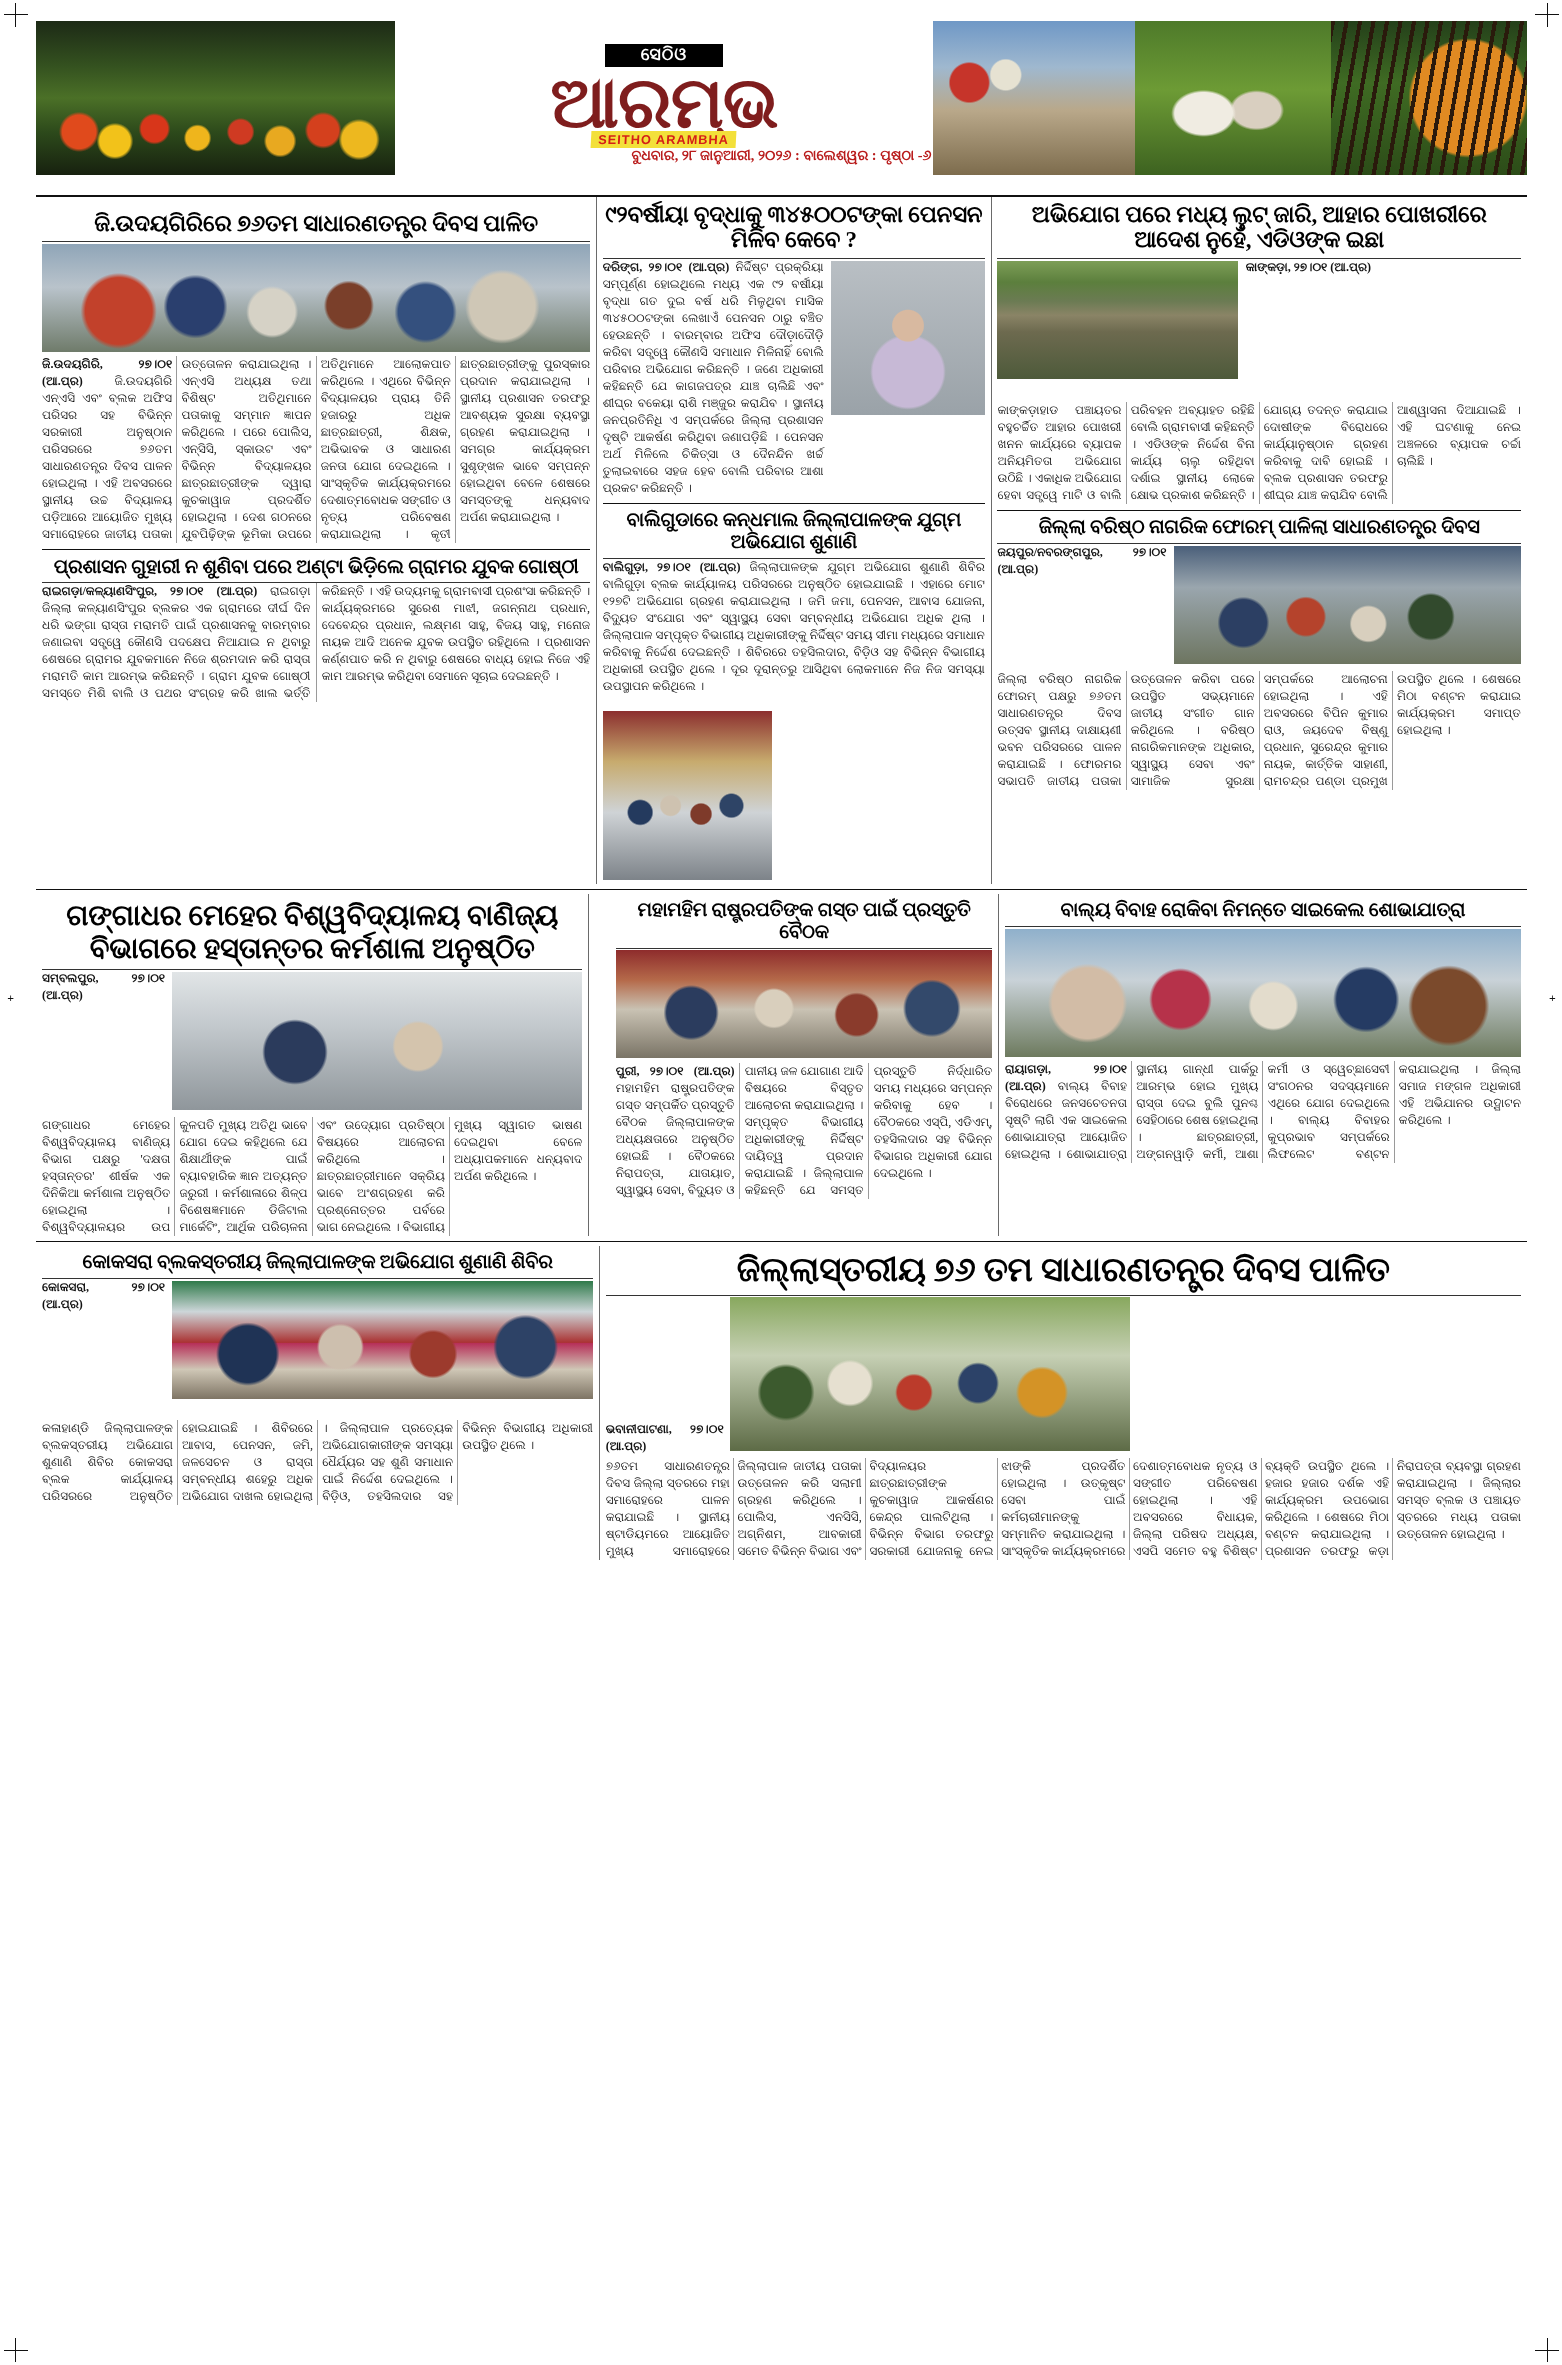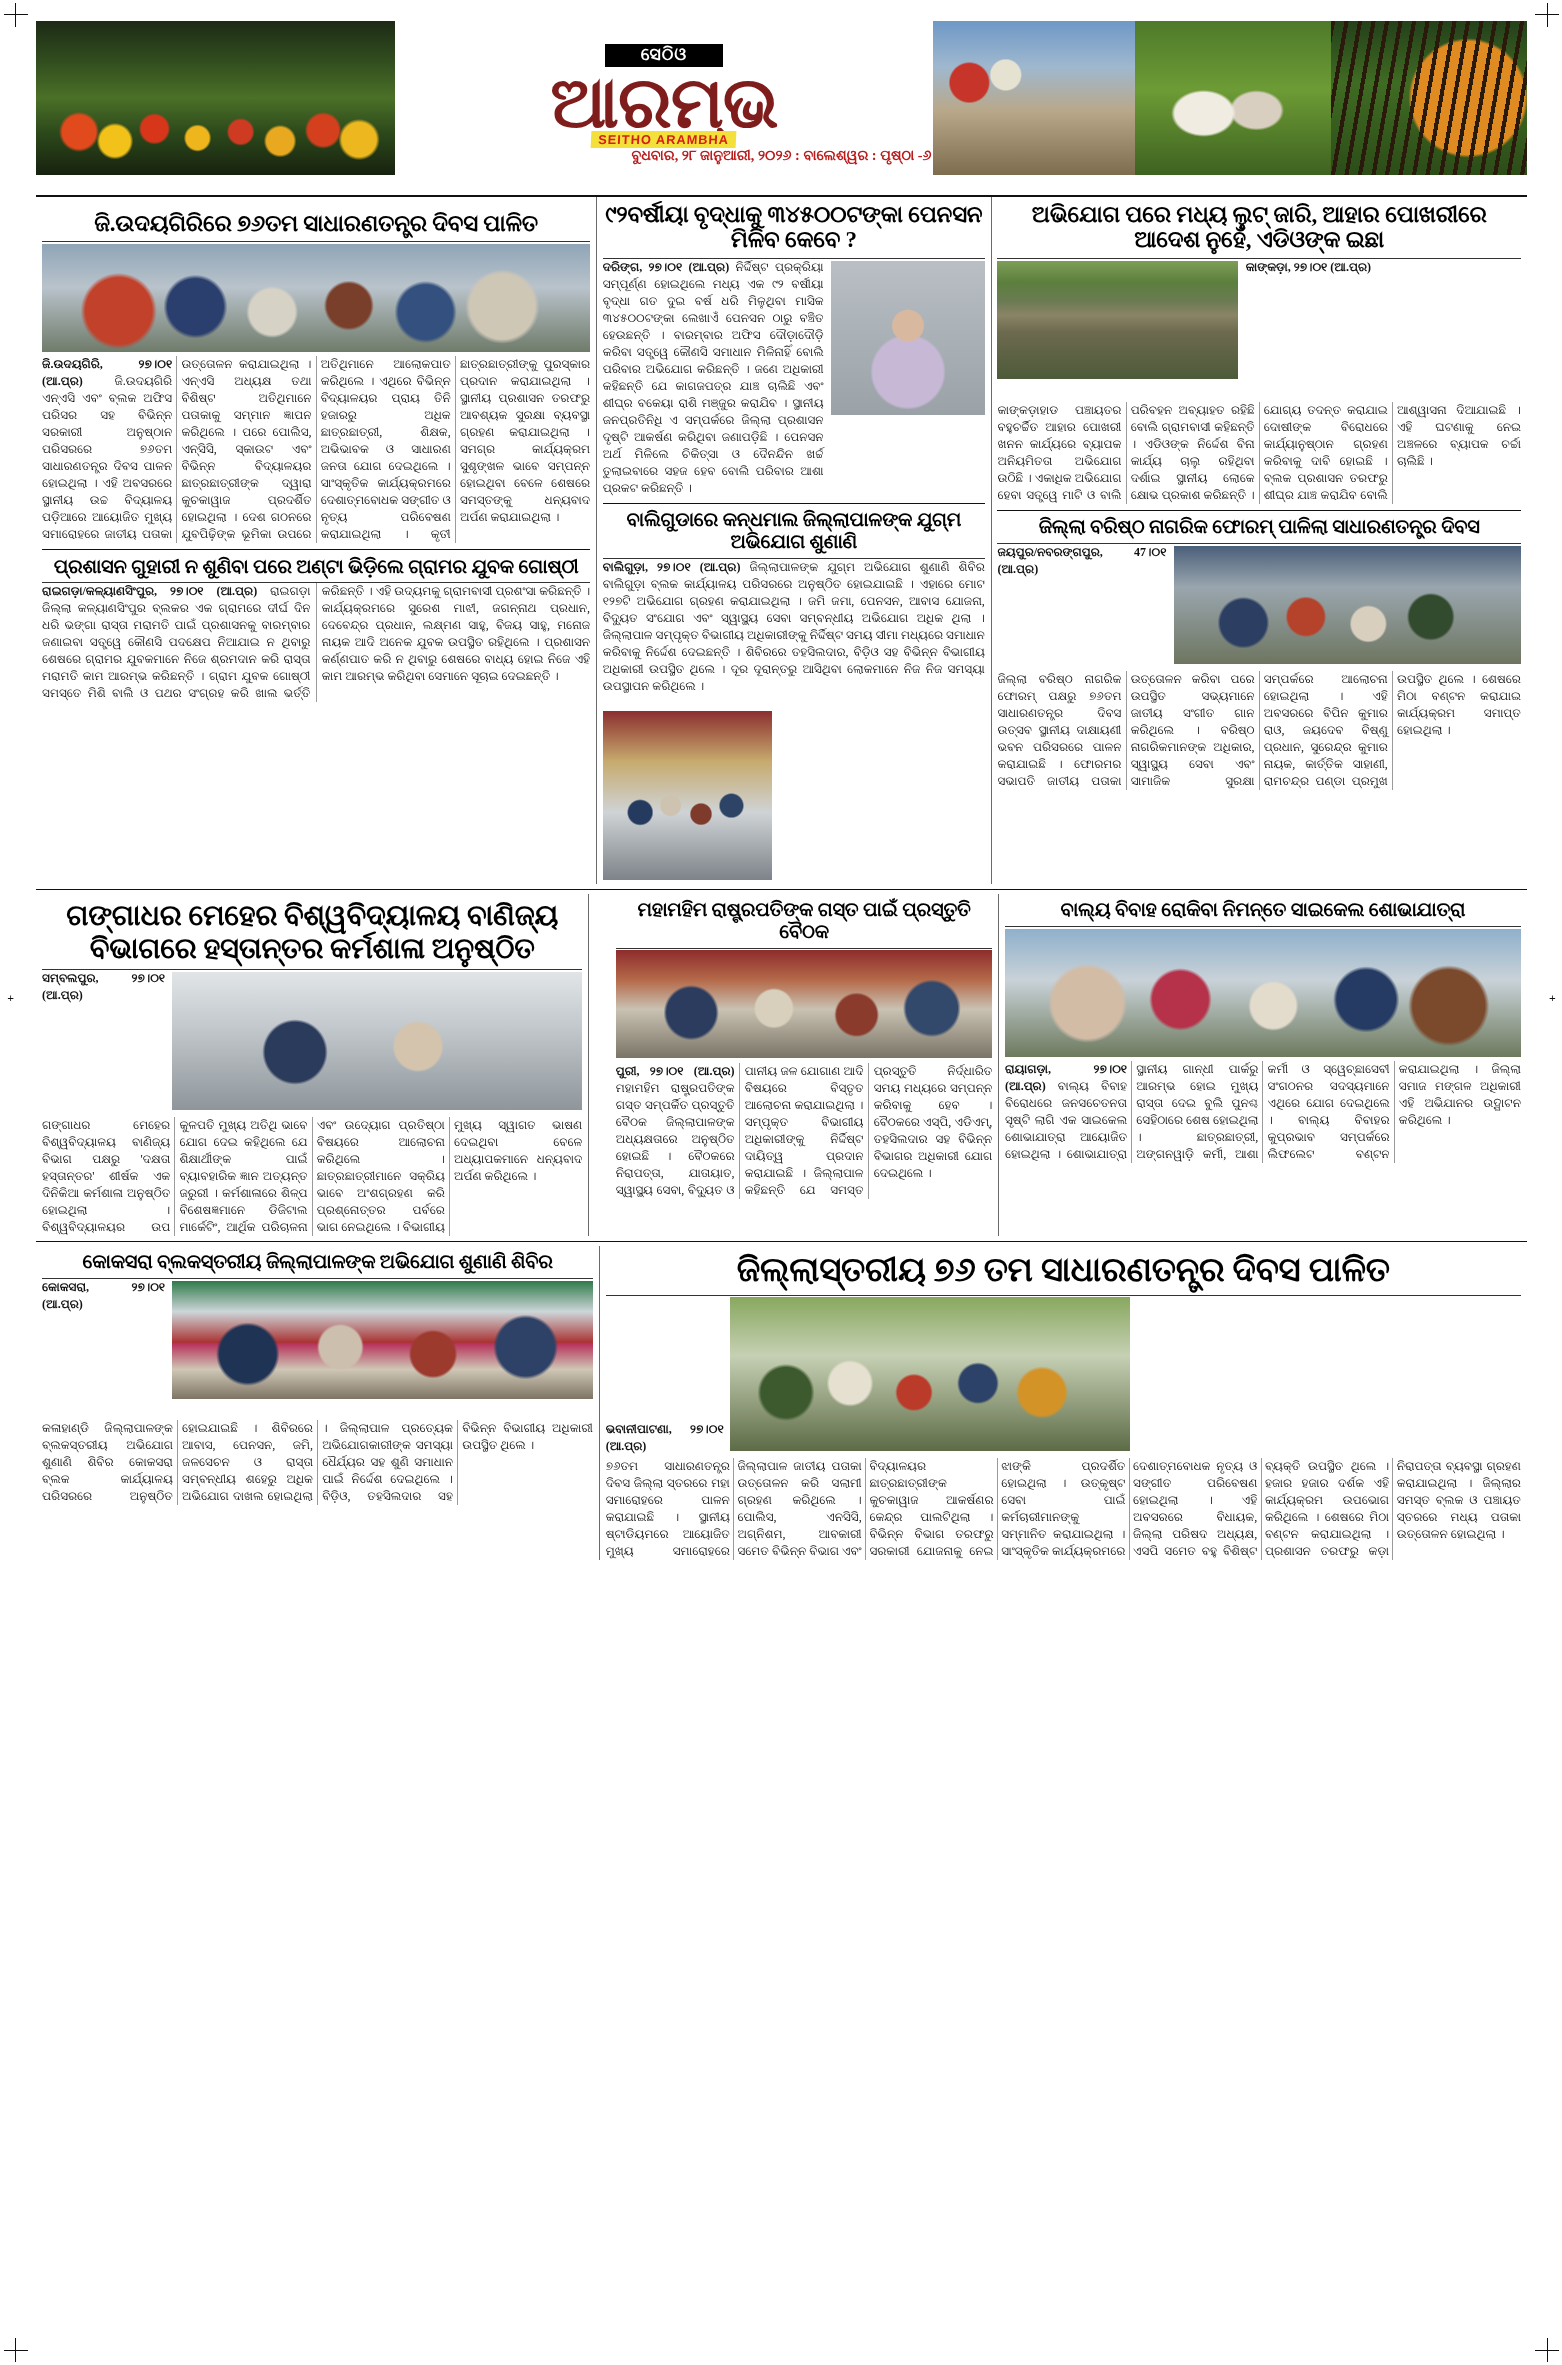--- a/index.html
+++ b/index.html
@@ -304,21 +304,21 @@
         <div class="bodytext bodycols4" style="margin-top:19px;">
           <span>କାଙ୍କଡ଼ାହାଡ ପଞ୍ଚାୟତର ବହୁଚର୍ଚ୍ଚିତ ଆହାର ପୋଖରୀ ଖନନ କାର୍ଯ୍ୟରେ ବ୍ୟାପକ ଅନିୟମିତତା ଅଭିଯୋଗ ଉଠିଛି । ଏକାଧିକ ଅଭିଯୋଗ ହେବା ସତ୍ତ୍ୱେ ମାଟି ଓ ବାଲି ପରିବହନ ଅବ୍ୟାହତ ରହିଛି ବୋଲି ଗ୍ରାମବାସୀ କହିଛନ୍ତି । ଏଡିଓଙ୍କ ନିର୍ଦ୍ଦେଶ ବିନା କାର୍ଯ୍ୟ ଚାଲୁ ରହିଥିବା ଦର୍ଶାଇ ସ୍ଥାନୀୟ ଲୋକେ କ୍ଷୋଭ ପ୍ରକାଶ କରିଛନ୍ତି । ଯୋଗ୍ୟ ତଦନ୍ତ କରାଯାଇ ଦୋଷୀଙ୍କ ବିରୋଧରେ କାର୍ଯ୍ୟାନୁଷ୍ଠାନ ଗ୍ରହଣ କରିବାକୁ ଦାବି ହୋଇଛି । ବ୍ଲକ ପ୍ରଶାସନ ତରଫରୁ ଶୀଘ୍ର ଯାଞ୍ଚ କରାଯିବ ବୋଲି ଆଶ୍ୱାସନା ଦିଆଯାଇଛି । ଏହି ଘଟଣାକୁ ନେଇ ଅଞ୍ଚଳରେ ବ୍ୟାପକ ଚର୍ଚ୍ଚା ଚାଲିଛି ।</span>
         </div>
 
         <div class="sep-dbl"></div>
 
         <h2 class="hl sm">ଜିଲ୍ଲା ବରିଷ୍ଠ ନାଗରିକ ଫୋରମ୍ ପାଳିଲା ସାଧାରଣତନ୍ତ୍ର ଦିବସ</h2>
         <div class="rule-thin"></div>
         <div style="display:flex;gap:7.2px;">
           <div class="bodytext" style="flex:0 0 169px;">
-            <span class="lead">ଜୟପୁର/ନବରଙ୍ଗପୁର, 47।୦୧ (ଆ.ପ୍ର)</span>
+            <span class="lead">ଜୟପୁର/ନବରଙ୍ଗପୁର, ୨୭।୦୧ (ଆ.ପ୍ର)</span>
           </div>
           <div class="newsphoto" style="flex:1 1 0;height:118px;">
               <div class="ph stage"></div>
             </div>
         </div>
         <div class="bodytext bodycols4" style="margin-top:3.1px;">
           <span>ଜିଲ୍ଲା ବରିଷ୍ଠ ନାଗରିକ ଫୋରମ୍ ପକ୍ଷରୁ ୭୬ତମ ସାଧାରଣତନ୍ତ୍ର ଦିବସ ଉତ୍ସବ ସ୍ଥାନୀୟ ଦାକ୍ଷାୟଣୀ ଭବନ ପରିସରରେ ପାଳନ କରାଯାଇଛି । ଫୋରମର ସଭାପତି ଜାତୀୟ ପତାକା ଉତ୍ତୋଳନ କରିବା ପରେ ଉପସ୍ଥିତ ସଭ୍ୟମାନେ ଜାତୀୟ ସଂଗୀତ ଗାନ କରିଥିଲେ । ବରିଷ୍ଠ ନାଗରିକମାନଙ୍କ ଅଧିକାର, ସ୍ୱାସ୍ଥ୍ୟ ସେବା ଏବଂ ସାମାଜିକ ସୁରକ୍ଷା ସମ୍ପର୍କରେ ଆଲୋଚନା ହୋଇଥିଲା । ଏହି ଅବସରରେ ବିପିନ କୁମାର ରାଓ, ଜୟଦେବ ବିଷ୍ଣୁ ପ୍ରଧାନ, ସୁରେନ୍ଦ୍ର କୁମାର ନାୟକ, କାର୍ତ୍ତିକ ସାହାଣୀ, ରାମଚନ୍ଦ୍ର ପଣ୍ଡା ପ୍ରମୁଖ ଉପସ୍ଥିତ ଥିଲେ । ଶେଷରେ ମିଠା ବଣ୍ଟନ କରାଯାଇ କାର୍ଯ୍ୟକ୍ରମ ସମାପ୍ତ ହୋଇଥିଲା ।</span>
         </div>
       </div>
     </div>

